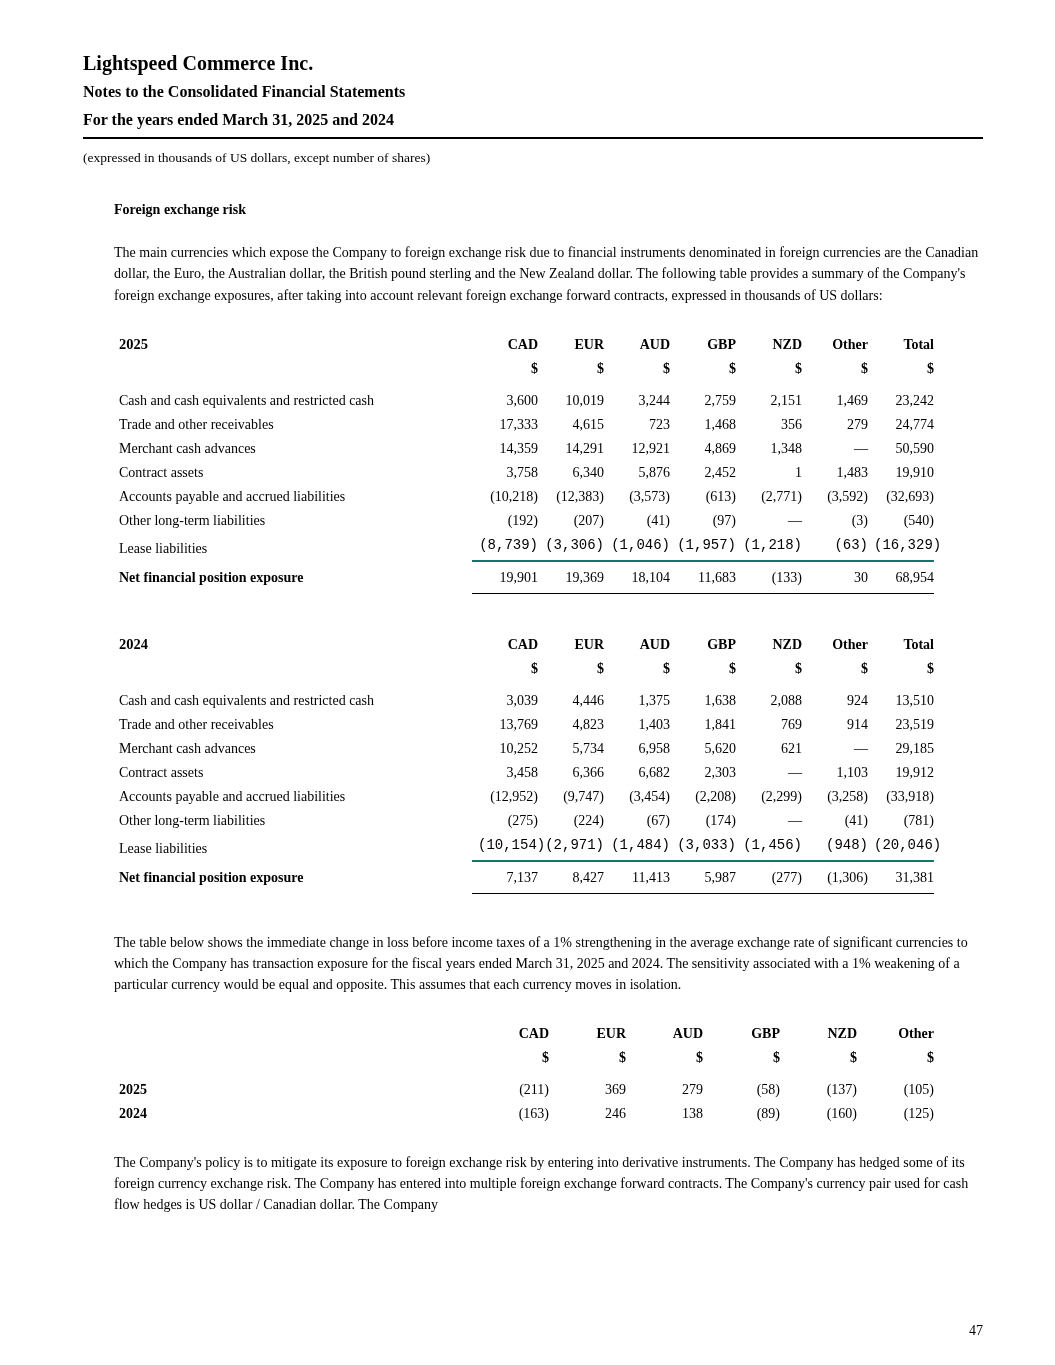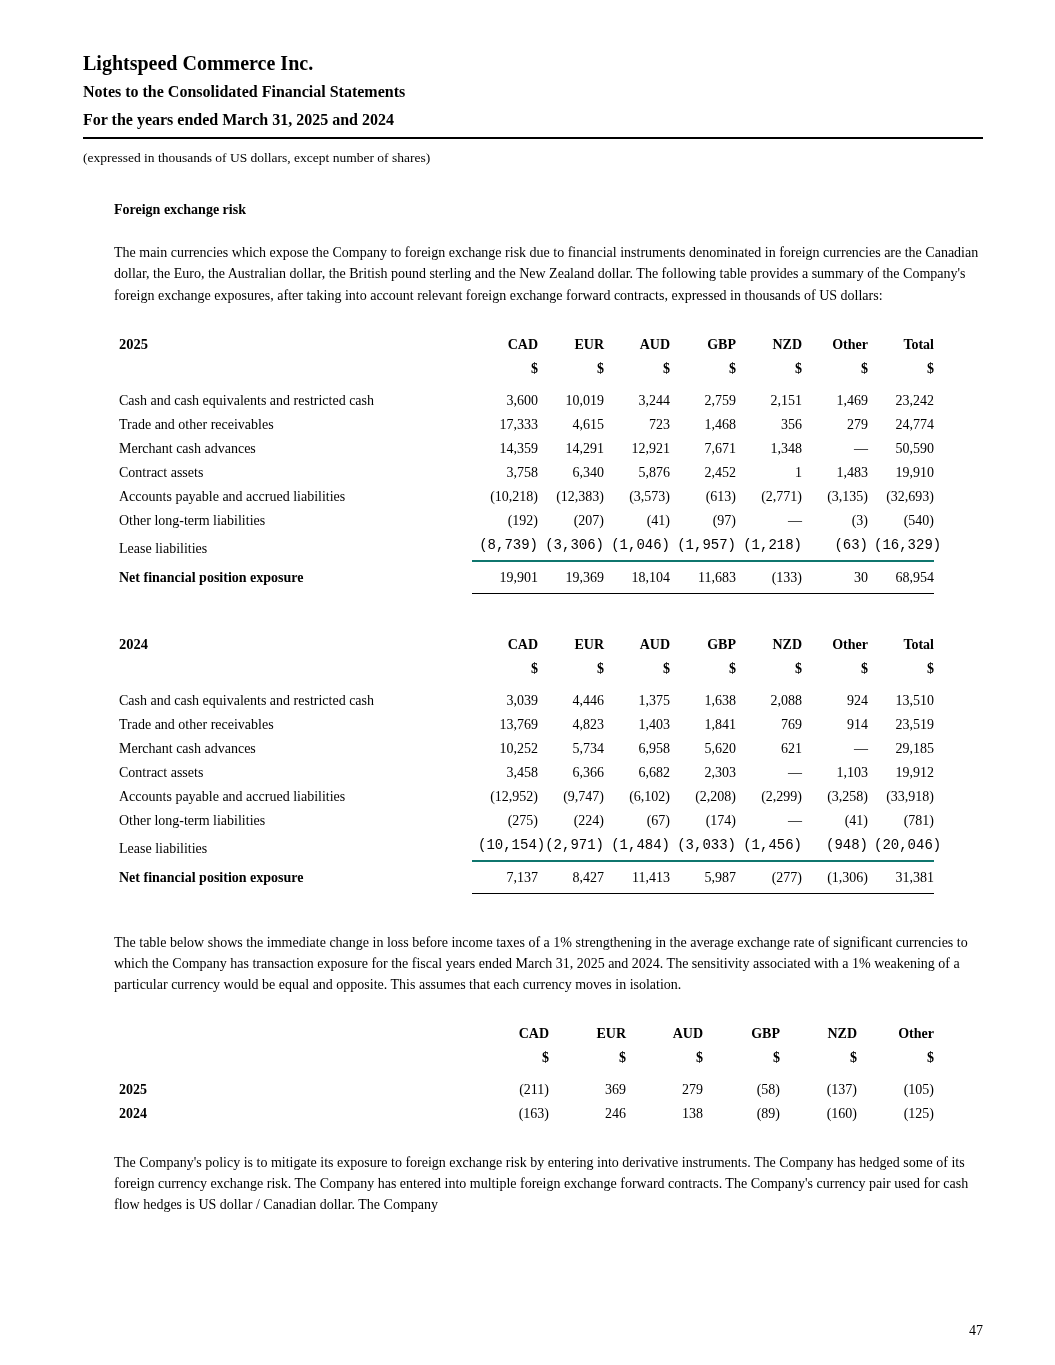--- a/index.html
+++ b/index.html
@@ -160,21 +160,21 @@
             <td class="num">1,468</td>
             <td class="num">356</td>
             <td class="num">279</td>
             <td class="num">24,774</td>
           </tr>
           <tr>
             <td class="lbl">Merchant cash advances</td>
             <td class="num">14,359</td>
             <td class="num">14,291</td>
             <td class="num">12,921</td>
-            <td class="num">7,671</td>
+            <td class="num">4,869</td>
             <td class="num">1,348</td>
             <td class="num">—</td>
             <td class="num">50,590</td>
           </tr>
           <tr>
             <td class="lbl">Contract assets</td>
             <td class="num">3,758</td>
             <td class="num">6,340</td>
             <td class="num">5,876</td>
             <td class="num">2,452</td>
@@ -182,21 +182,21 @@
             <td class="num">1,483</td>
             <td class="num">19,910</td>
           </tr>
           <tr>
             <td class="lbl">Accounts payable and accrued liabilities</td>
             <td class="num">(10,218)</td>
             <td class="num">(12,383)</td>
             <td class="num">(3,573)</td>
             <td class="num">(613)</td>
             <td class="num">(2,771)</td>
-            <td class="num">(3,135)</td>
+            <td class="num">(3,592)</td>
             <td class="num">(32,693)</td>
           </tr>
           <tr>
             <td class="lbl">Other long-term liabilities</td>
             <td class="num">(192)</td>
             <td class="num">(207)</td>
             <td class="num">(41)</td>
             <td class="num">(97)</td>
             <td class="num">—</td>
             <td class="num">(3)</td>
@@ -296,21 +296,21 @@
             <td class="num">6,682</td>
             <td class="num">2,303</td>
             <td class="num">—</td>
             <td class="num">1,103</td>
             <td class="num">19,912</td>
           </tr>
           <tr>
             <td class="lbl">Accounts payable and accrued liabilities</td>
             <td class="num">(12,952)</td>
             <td class="num">(9,747)</td>
-            <td class="num">(6,102)</td>
+            <td class="num">(3,454)</td>
             <td class="num">(2,208)</td>
             <td class="num">(2,299)</td>
             <td class="num">(3,258)</td>
             <td class="num">(33,918)</td>
           </tr>
           <tr>
             <td class="lbl">Other long-term liabilities</td>
             <td class="num">(275)</td>
             <td class="num">(224)</td>
             <td class="num">(67)</td>

